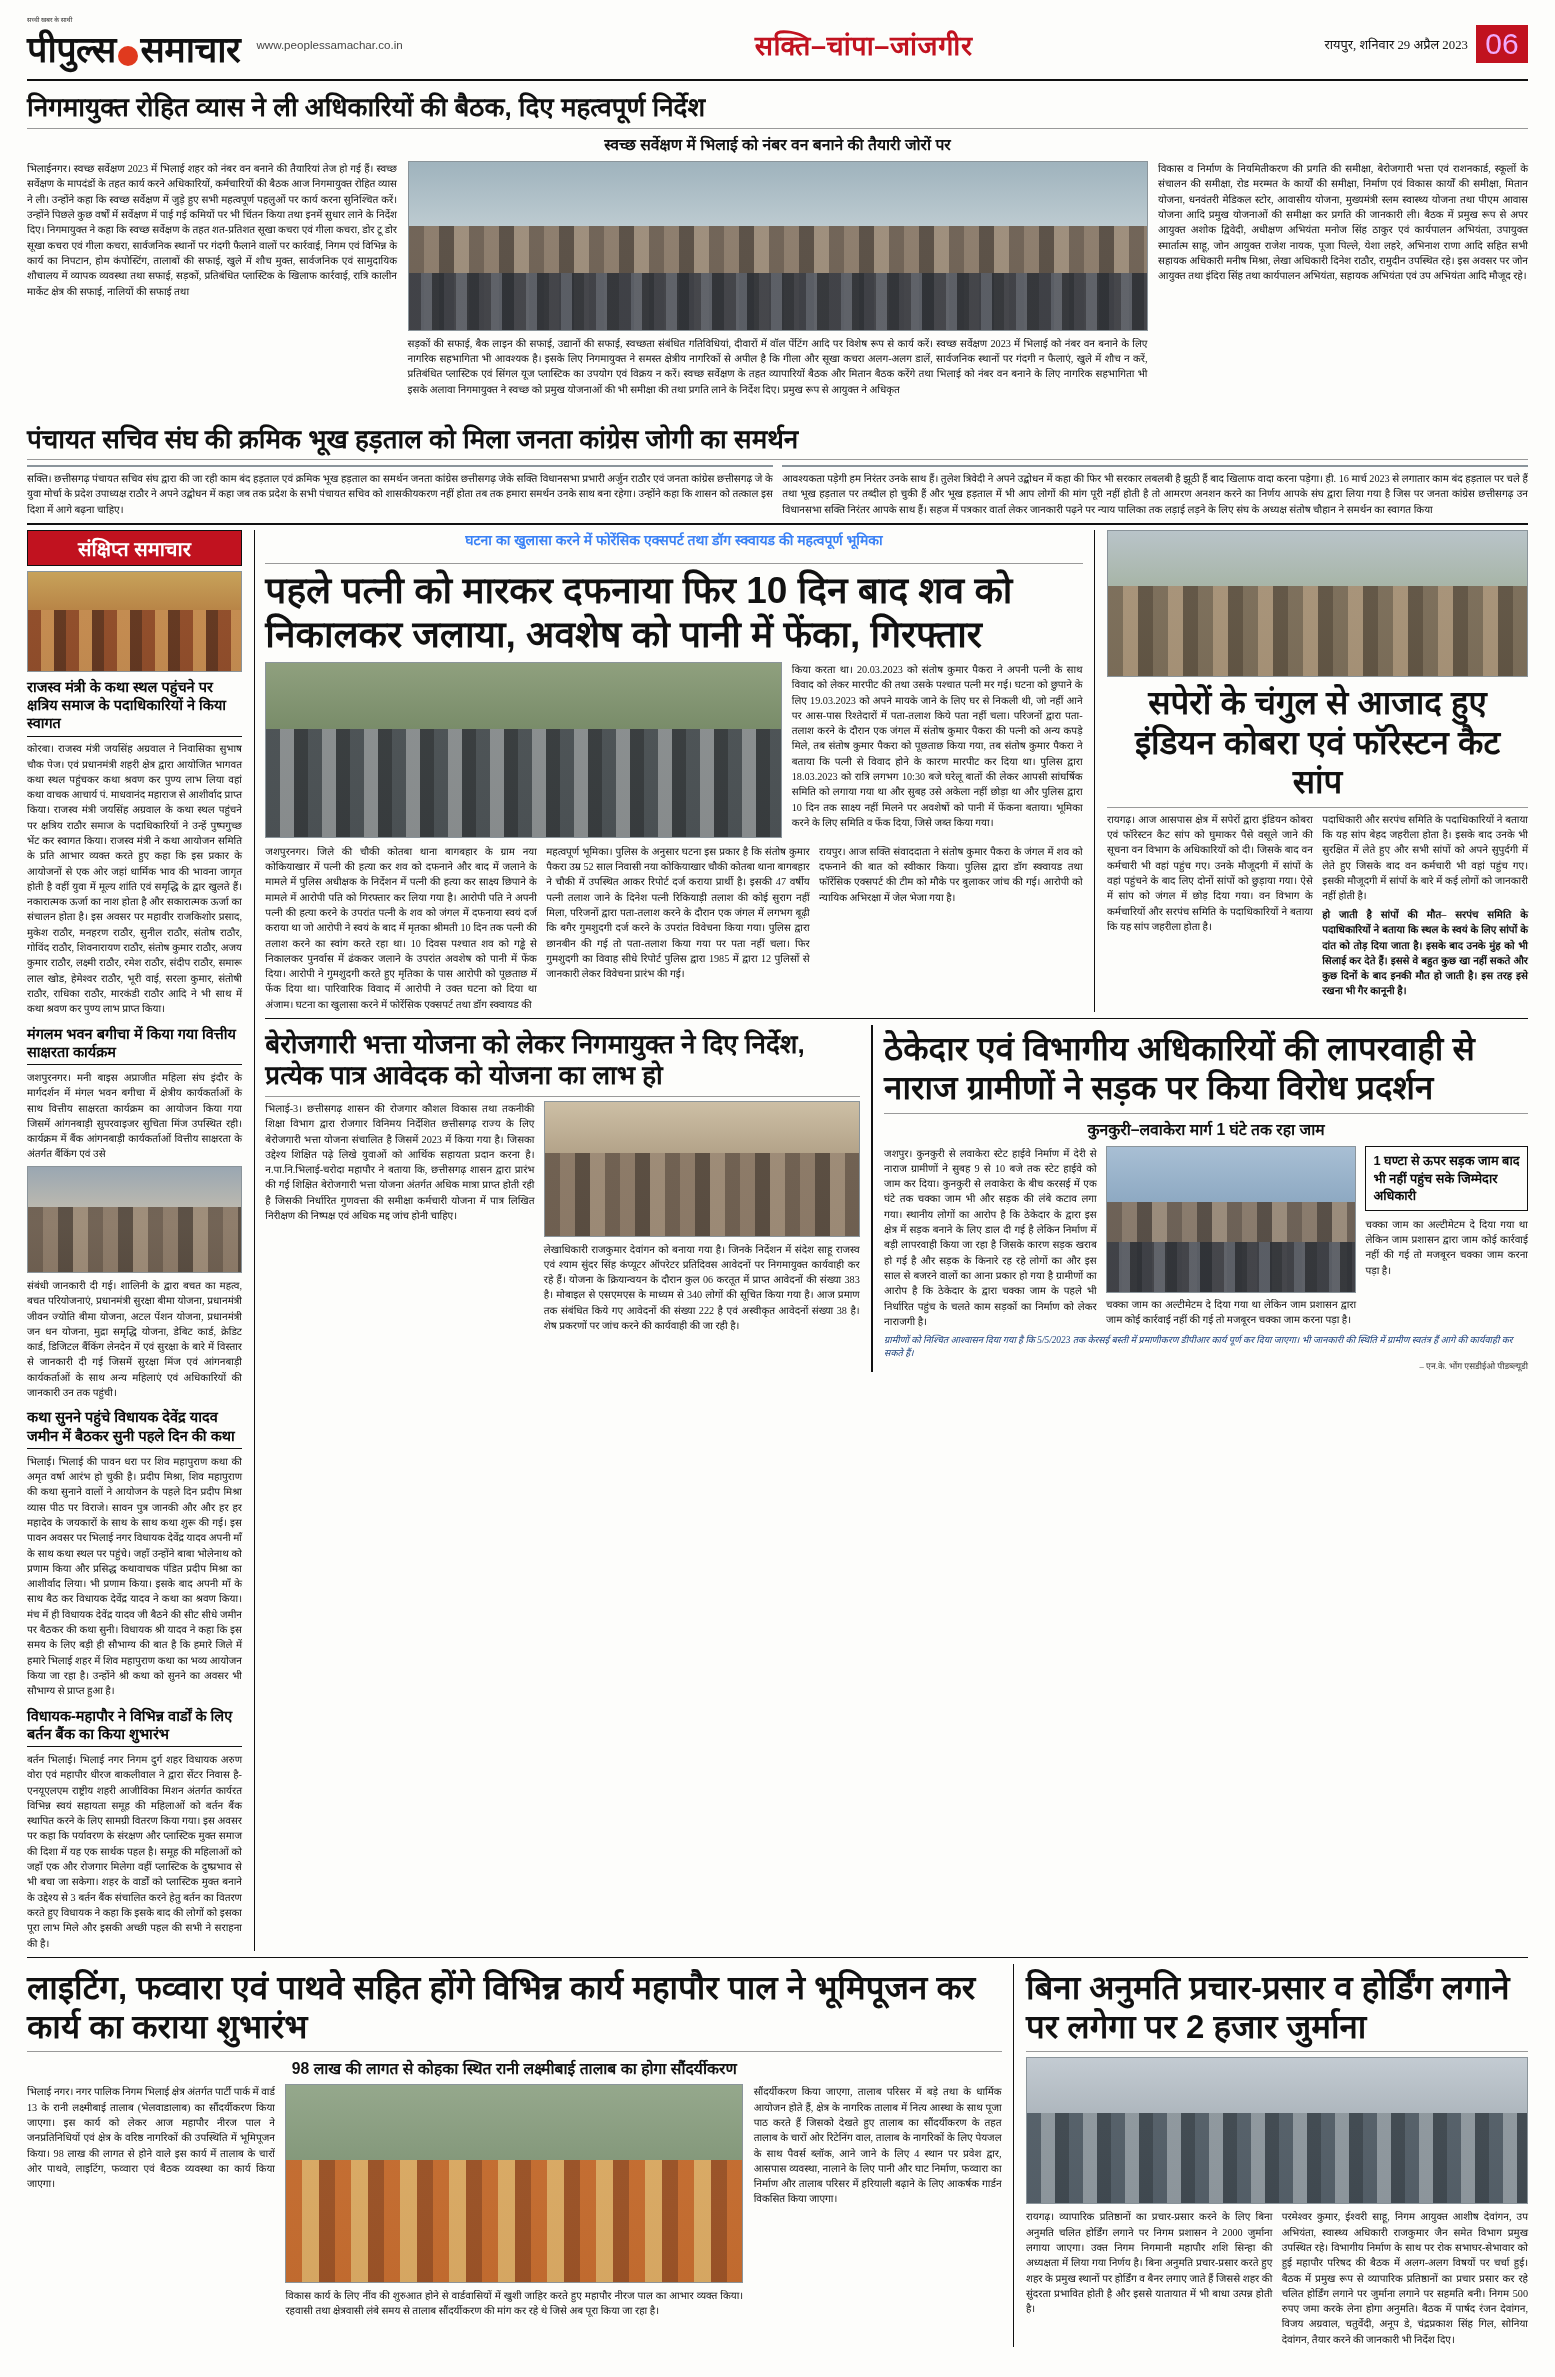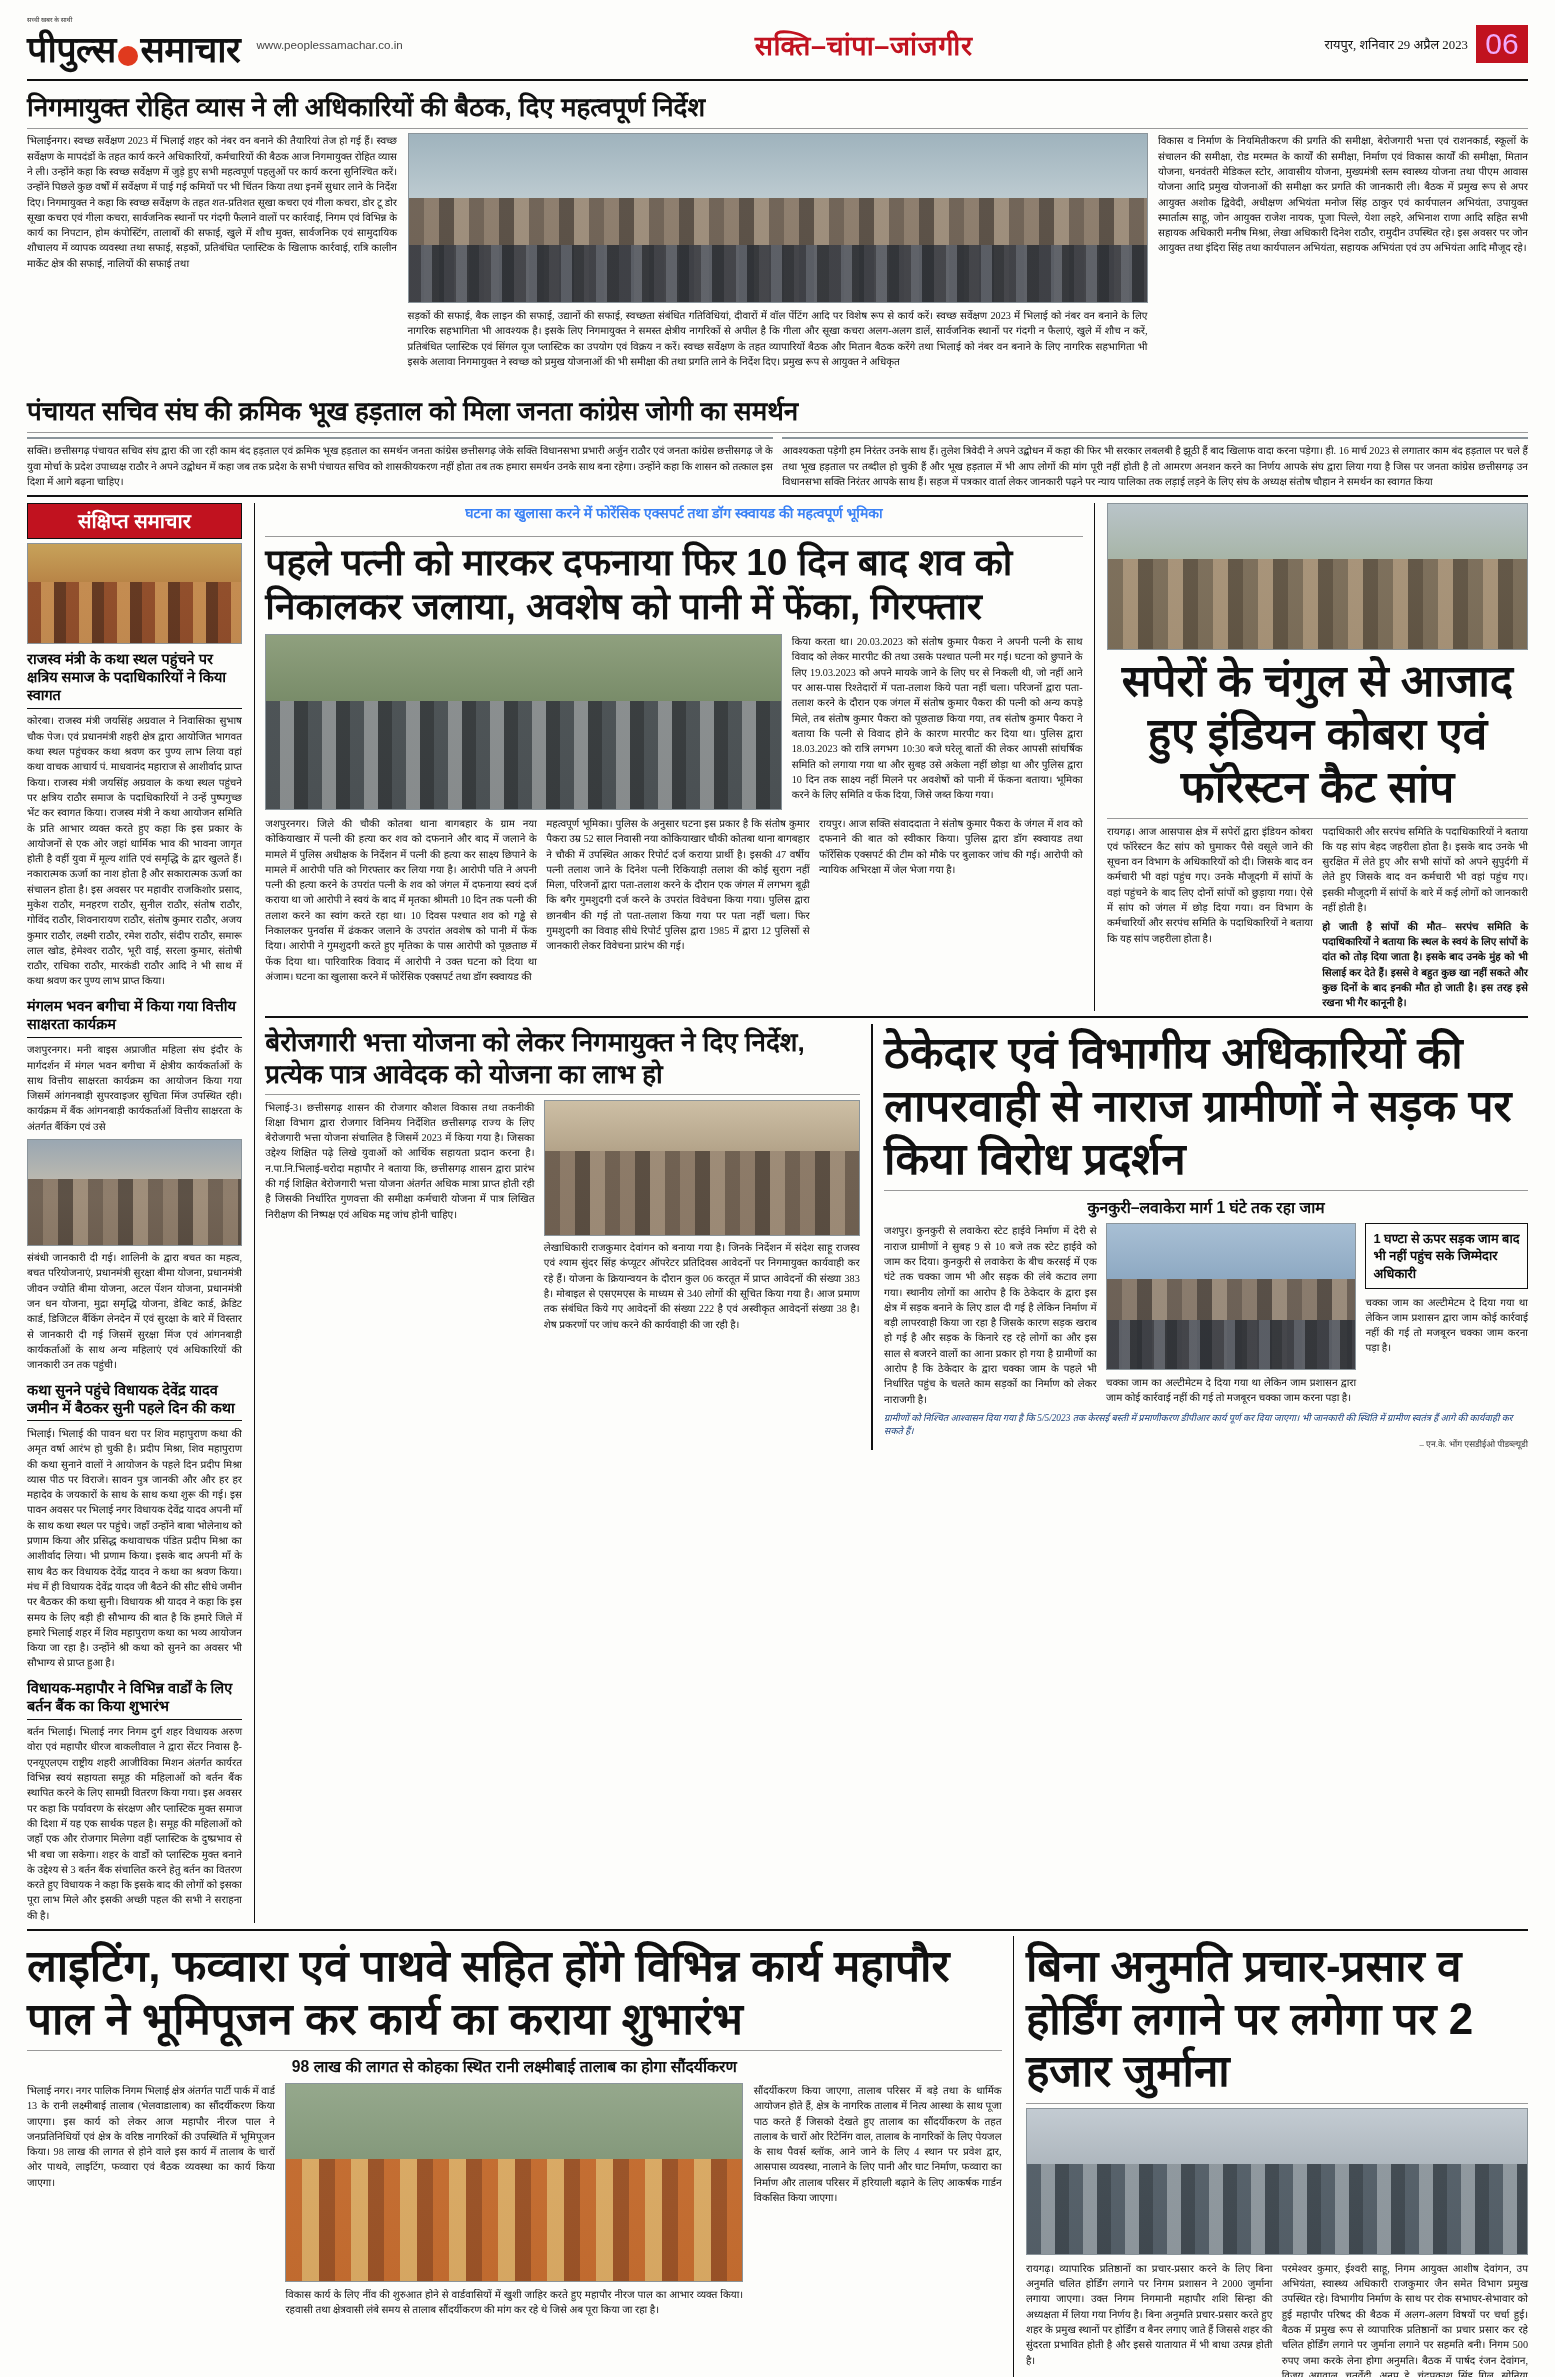--- a/index.html
+++ b/index.html
@@ -57,21 +57,21 @@
   }
 
   
   .rule{height:1.7px;background:#111;margin:5.8px 0;}
   .thin-rule{height:0.6px;background:#999;margin:4.6px 0;}
   .headline{
     font-size:26px;font-weight:bold;line-height:1.2;color:#111;
     font-family:"Liberation Sans", sans-serif;
     margin:3.5px 0;
   }
-  .headline.big{font-size:44px;}
+  .headline.big{font-size:33px;}
   .headline.huge{font-size:37px;}
   .subhead{
     font-size:15.7px;font-weight:bold;color:#111;text-align:center;
     font-family:"Liberation Sans", sans-serif;
     margin:3.5px 0 5.8px 0;
   }
   .kicker{
     font-size:14px;font-weight:bold;text-align:center;color:#3b82f6;
     font-family:"Liberation Sans", sans-serif;
     margin-bottom:14px;
@@ -139,20 +139,21 @@
       <div class="mast-date">रायपुर, शनिवार 29 अप्रैल 2023</div>
       <div class="page-num">06</div>
     </div>
   </div>
 
   <div class="flexrow" style="margin-top:8.1px;flex-direction:column;">
 
     <div style="flex:1 1 62%;">
       <div class="headline">निगमायुक्त रोहित व्यास ने ली अधिकारियों की बैठक, दिए महत्वपूर्ण निर्देश</div>
       <div class="thin-rule"></div>
+      <div class="subhead">स्वच्छ सर्वेक्षण में भिलाई को नंबर वन बनाने की तैयारी जोरों पर</div>
       <div class="flexrow" style="gap:10.5px;">
         <div style="flex:1 1 25%;" class="body-col">भिलाईनगर। स्वच्छ सर्वेक्षण 2023 में भिलाई शहर को नंबर वन बनाने की तैयारियां तेज हो गई हैं। स्वच्छ सर्वेक्षण के मापदंडों के तहत कार्य करने अधिकारियों, कर्मचारियों की बैठक आज निगमायुक्त रोहित व्यास ने ली। उन्होंने कहा कि स्वच्छ सर्वेक्षण में जुड़े हुए सभी महत्वपूर्ण पहलुओं पर कार्य करना सुनिश्चित करें। उन्होंने पिछले कुछ वर्षों में सर्वेक्षण में पाई गई कमियों पर भी चिंतन किया तथा इनमें सुधार लाने के निर्देश दिए। निगमायुक्त ने कहा कि स्वच्छ सर्वेक्षण के तहत शत-प्रतिशत सूखा कचरा एवं गीला कचरा, डोर टू डोर सूखा कचरा एवं गीला कचरा, सार्वजनिक स्थानों पर गंदगी फैलाने वालों पर कार्रवाई, निगम एवं विभिन्न के कार्य का निपटान, होम कंपोस्टिंग, तालाबों की सफाई, खुले में शौच मुक्त, सार्वजनिक एवं सामुदायिक शौचालय में व्यापक व्यवस्था तथा सफाई, सड़कों, प्रतिबंधित प्लास्टिक के खिलाफ कार्रवाई, रात्रि कालीन मार्केट क्षेत्र की सफाई, नालियों की सफाई तथा</div>
         <div style="flex:1 1 50%;">
           <div class="photo" style="height:168px;">
             <div class="ph-sky"></div>
               <div class="ph-people"></div>
               <div class="ph-row"></div>
           </div>
           <div class="body-col" style="margin-top:4.6px;">सड़कों की सफाई, बैक लाइन की सफाई, उद्यानों की सफाई, स्वच्छता संबंधित गतिविधियां, दीवारों में वॉल पेंटिंग आदि पर विशेष रूप से कार्य करें। स्वच्छ सर्वेक्षण 2023 में भिलाई को नंबर वन बनाने के लिए नागरिक सहभागिता भी आवश्यक है। इसके लिए निगमायुक्त ने समस्त क्षेत्रीय नागरिकों से अपील है कि गीला और सूखा कचरा अलग-अलग डालें, सार्वजनिक स्थानों पर गंदगी न फैलाएं, खुले में शौच न करें, प्रतिबंधित प्लास्टिक एवं सिंगल यूज प्लास्टिक का उपयोग एवं विक्रय न करें। स्वच्छ सर्वेक्षण के तहत व्यापारियों बैठक और मितान बैठक करेंगे तथा भिलाई को नंबर वन बनाने के लिए नागरिक सहभागिता भी इसके अलावा निगमायुक्त ने स्वच्छ को प्रमुख योजनाओं की भी समीक्षा की तथा प्रगति लाने के निर्देश दिए। प्रमुख रूप से आयुक्त ने अधिकृत</div>
         </div>

